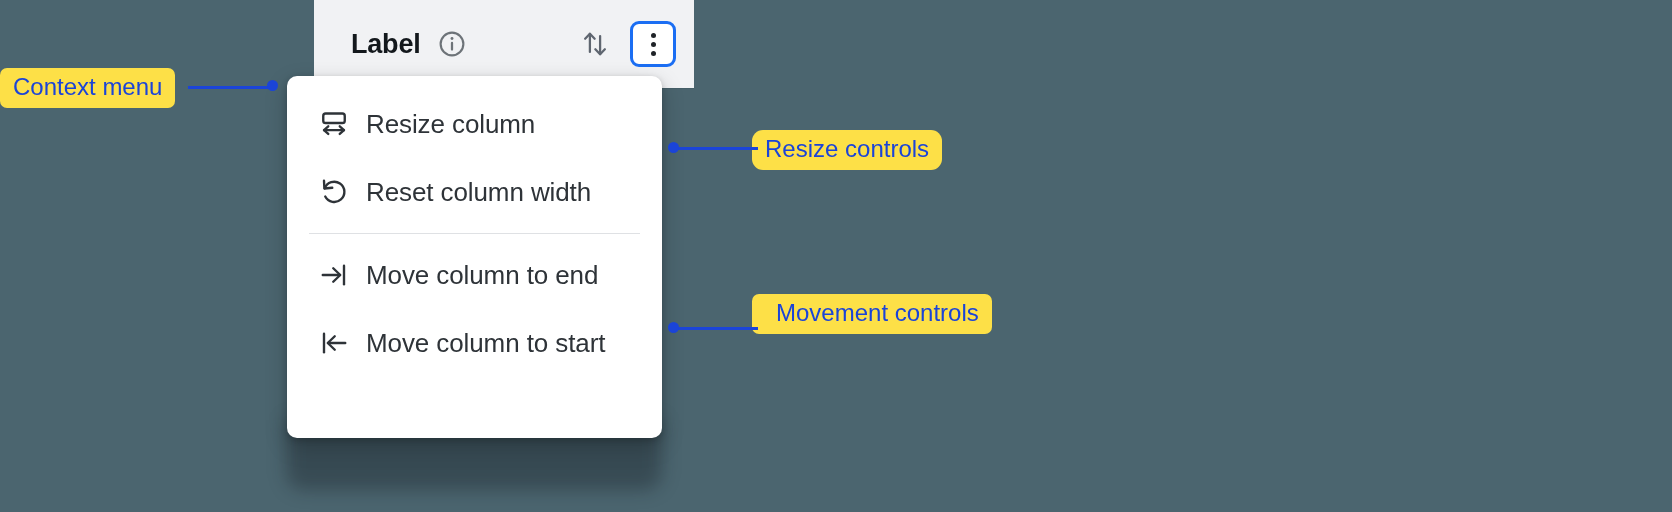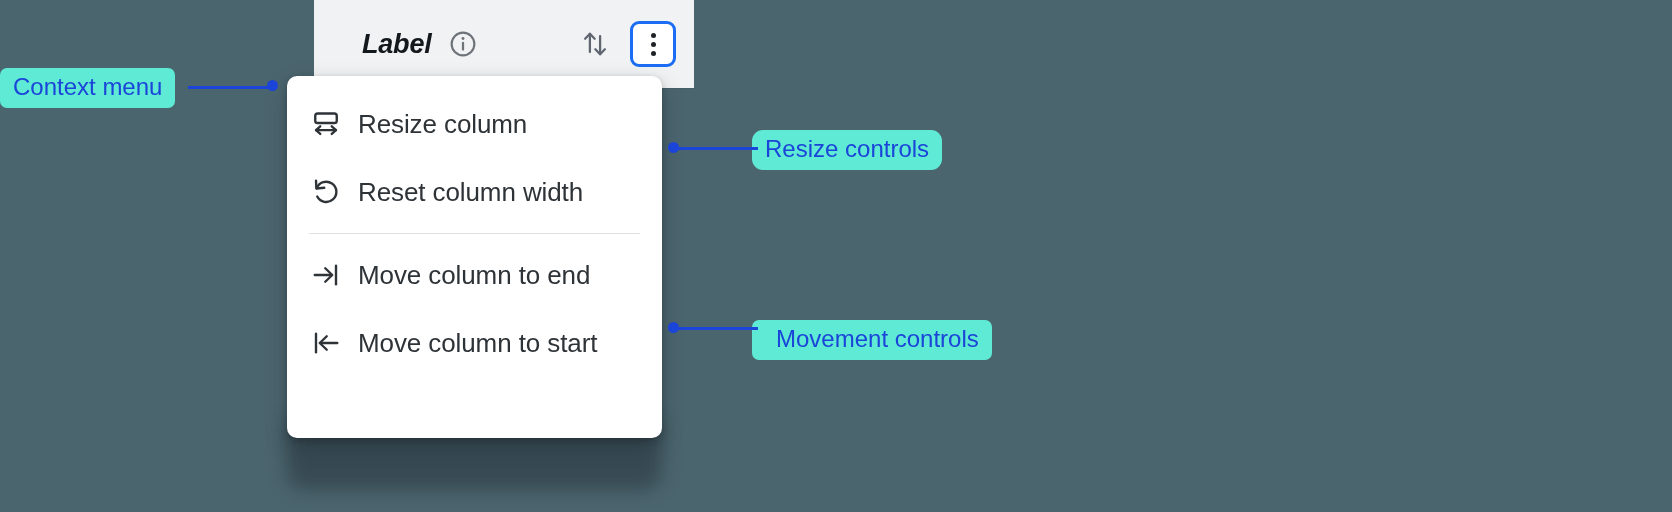--- a/index.html
+++ b/index.html
@@ -21,23 +21,22 @@
     position: absolute;
     left: 314px;
     top: 0px;
     width: 380px;
     height: 88px;
     background: #f1f2f4;
     border-radius: 0 0 0 0;
     box-sizing: border-box;
     display: flex;
     align-items: center;
-    padding: 0 18px 0 48px;
+    padding: 0 18px 0 37px;
     box-shadow: 0 1px 0 rgba(0,0,0,0.06);
-    font-style: italic;
   }
   .col-header-title {
     font-size: 27px;
     font-weight: bold;
     color: #13181c;
     letter-spacing: -0.2px;
     white-space: nowrap;
   }
   .info-icon {
     margin-left: 16px;
@@ -103,21 +102,21 @@
     background: #ffffff;
     border-radius: 10px;
     box-sizing: border-box;
     padding: 14px 0 14px 0;
     box-shadow: 0 2px 6px rgba(0,0,0,0.18), 0 8px 22px rgba(0,0,0,0.22);
   }
   .menu-item {
     height: 68px;
     display: flex;
     align-items: center;
-    padding-left: 24px;
+    padding-left: 32px;
     box-sizing: border-box;
   }
   .menu-item .mi-icon {
     width: 30px;
     height: 30px;
     flex: 0 0 auto;
     display: block;
   }
   .menu-item .mi-label {
     margin-left: 17px;
@@ -128,21 +127,21 @@
   }
   .menu-divider {
     height: 1px;
     background: #dfe1e4;
     margin: 7px 22px 7px 22px;
   }
 
   
   .anno {
     position: absolute;
-    background: #5eead4;
+    background: #fde047;
     color: #1b44d8;
     font-size: 24px;
     border-radius: 7px;
     padding: 5px 13px 7px 13px;
     white-space: nowrap;
     line-height: 1.15;
     box-sizing: border-box;
   }
   .anno-line {
     position: absolute;
@@ -158,21 +157,21 @@
   }
 
   #anno-context   { left: 0px;   top: 68px;  }
   #line-context   { left: 188px; top: 86px;  width: 84px; }
   #dot-context    { left: 267px; top: 80px;  }
 
   #anno-resize    { left: 752px; top: 130px; border-radius: 11px; }
   #line-resize    { left: 676px; top: 147px; width: 82px; }
   #dot-resize     { left: 668px; top: 142px; }
 
-  #anno-movement  { left: 752px; top: 320px; padding-left: 24px; }
+  #anno-movement  { left: 752px; top: 294px; padding-left: 24px; }
   #line-movement  { left: 676px; top: 327px; width: 82px; }
   #dot-movement   { left: 668px; top: 322px; }
 </style>
 </head>
 <body>
 
 <div class="col-header">
 
   <span class="col-header-title">Label</span>
 

